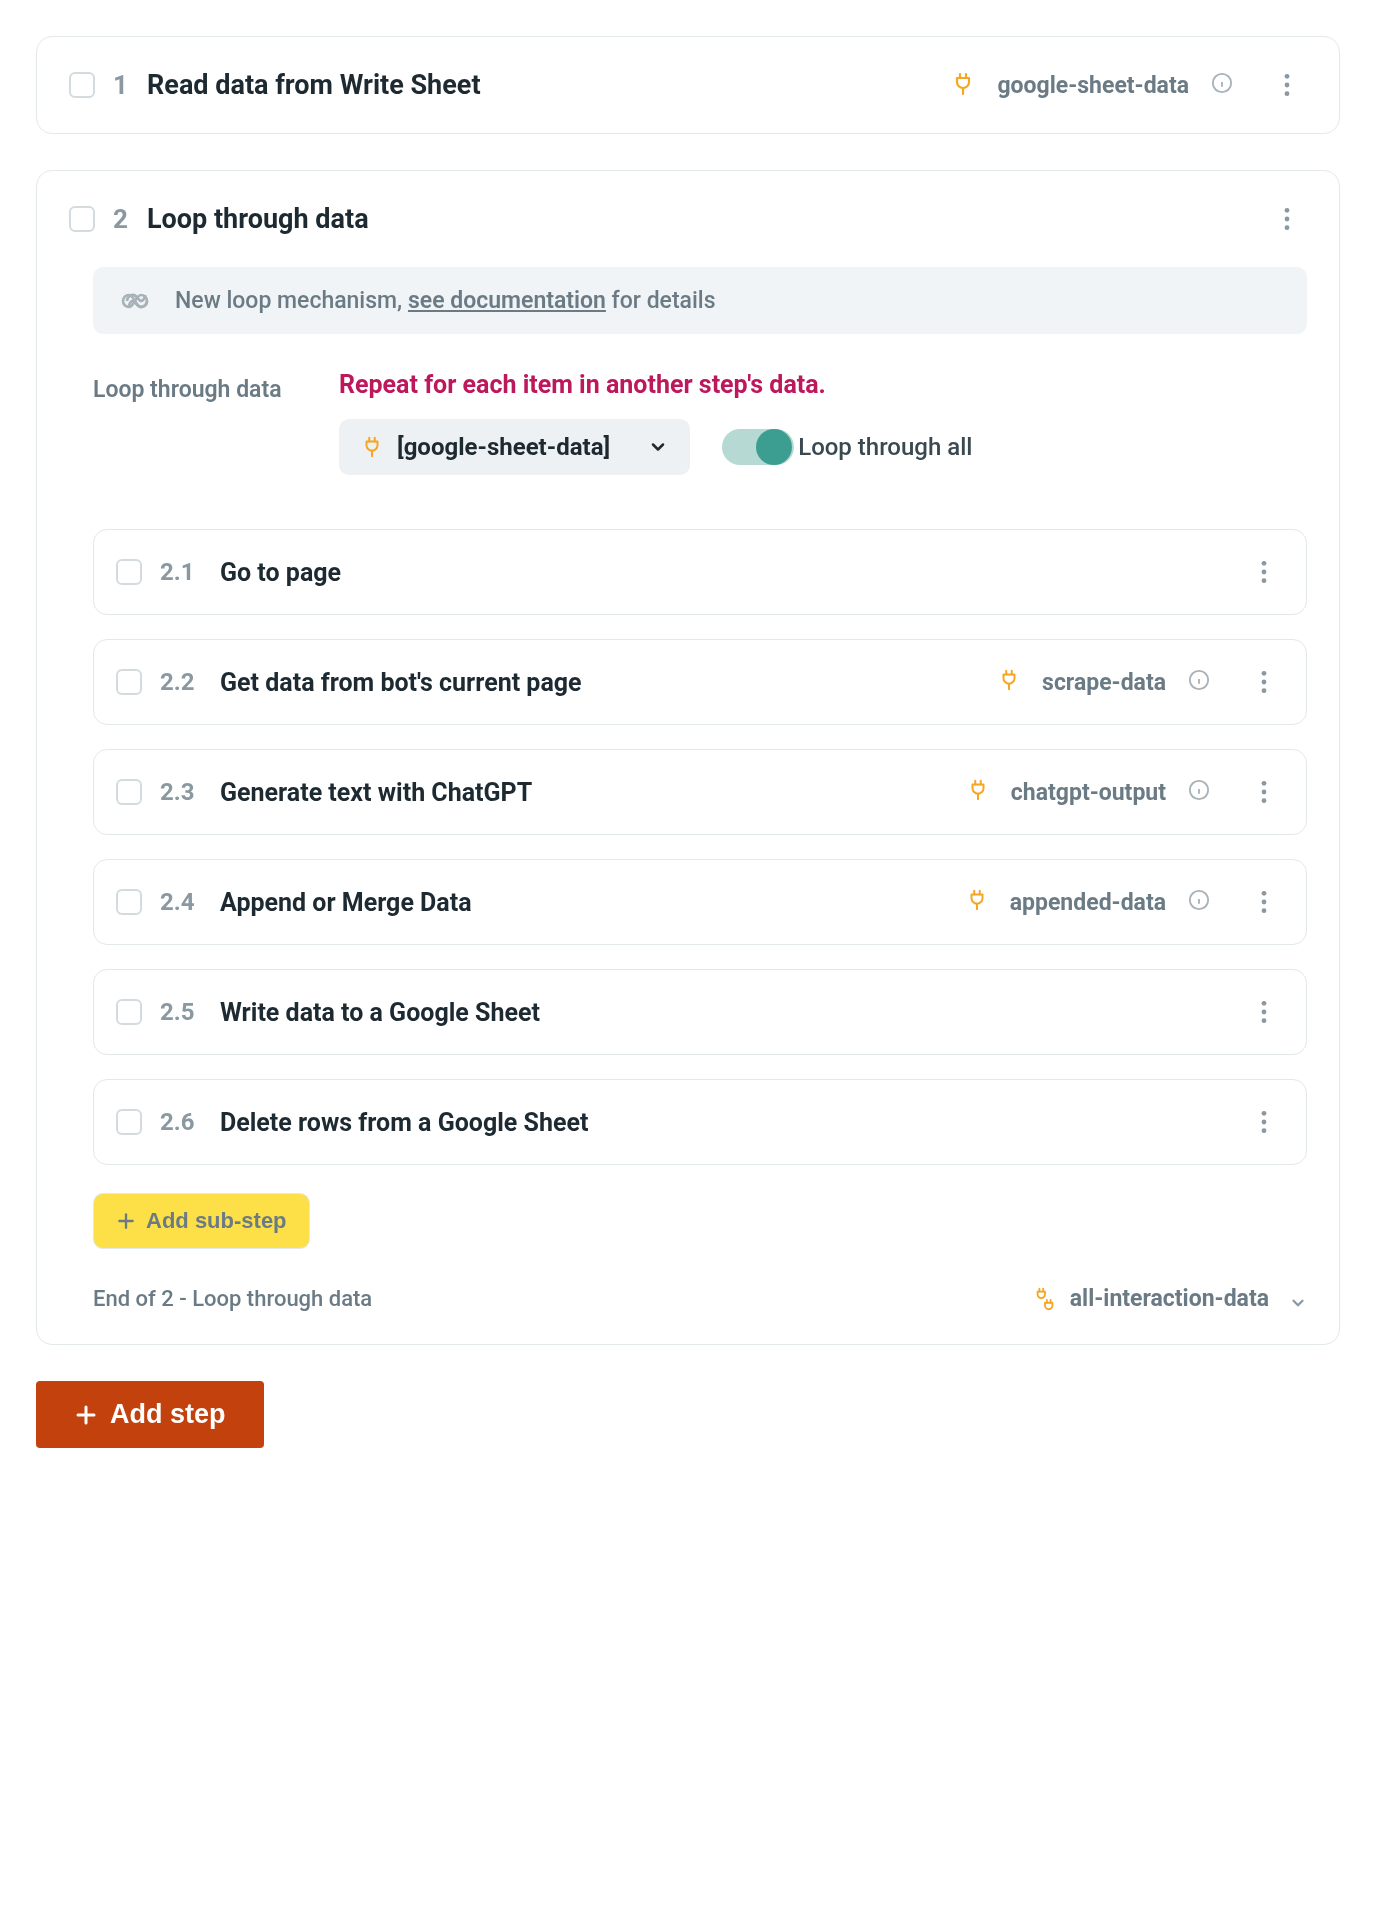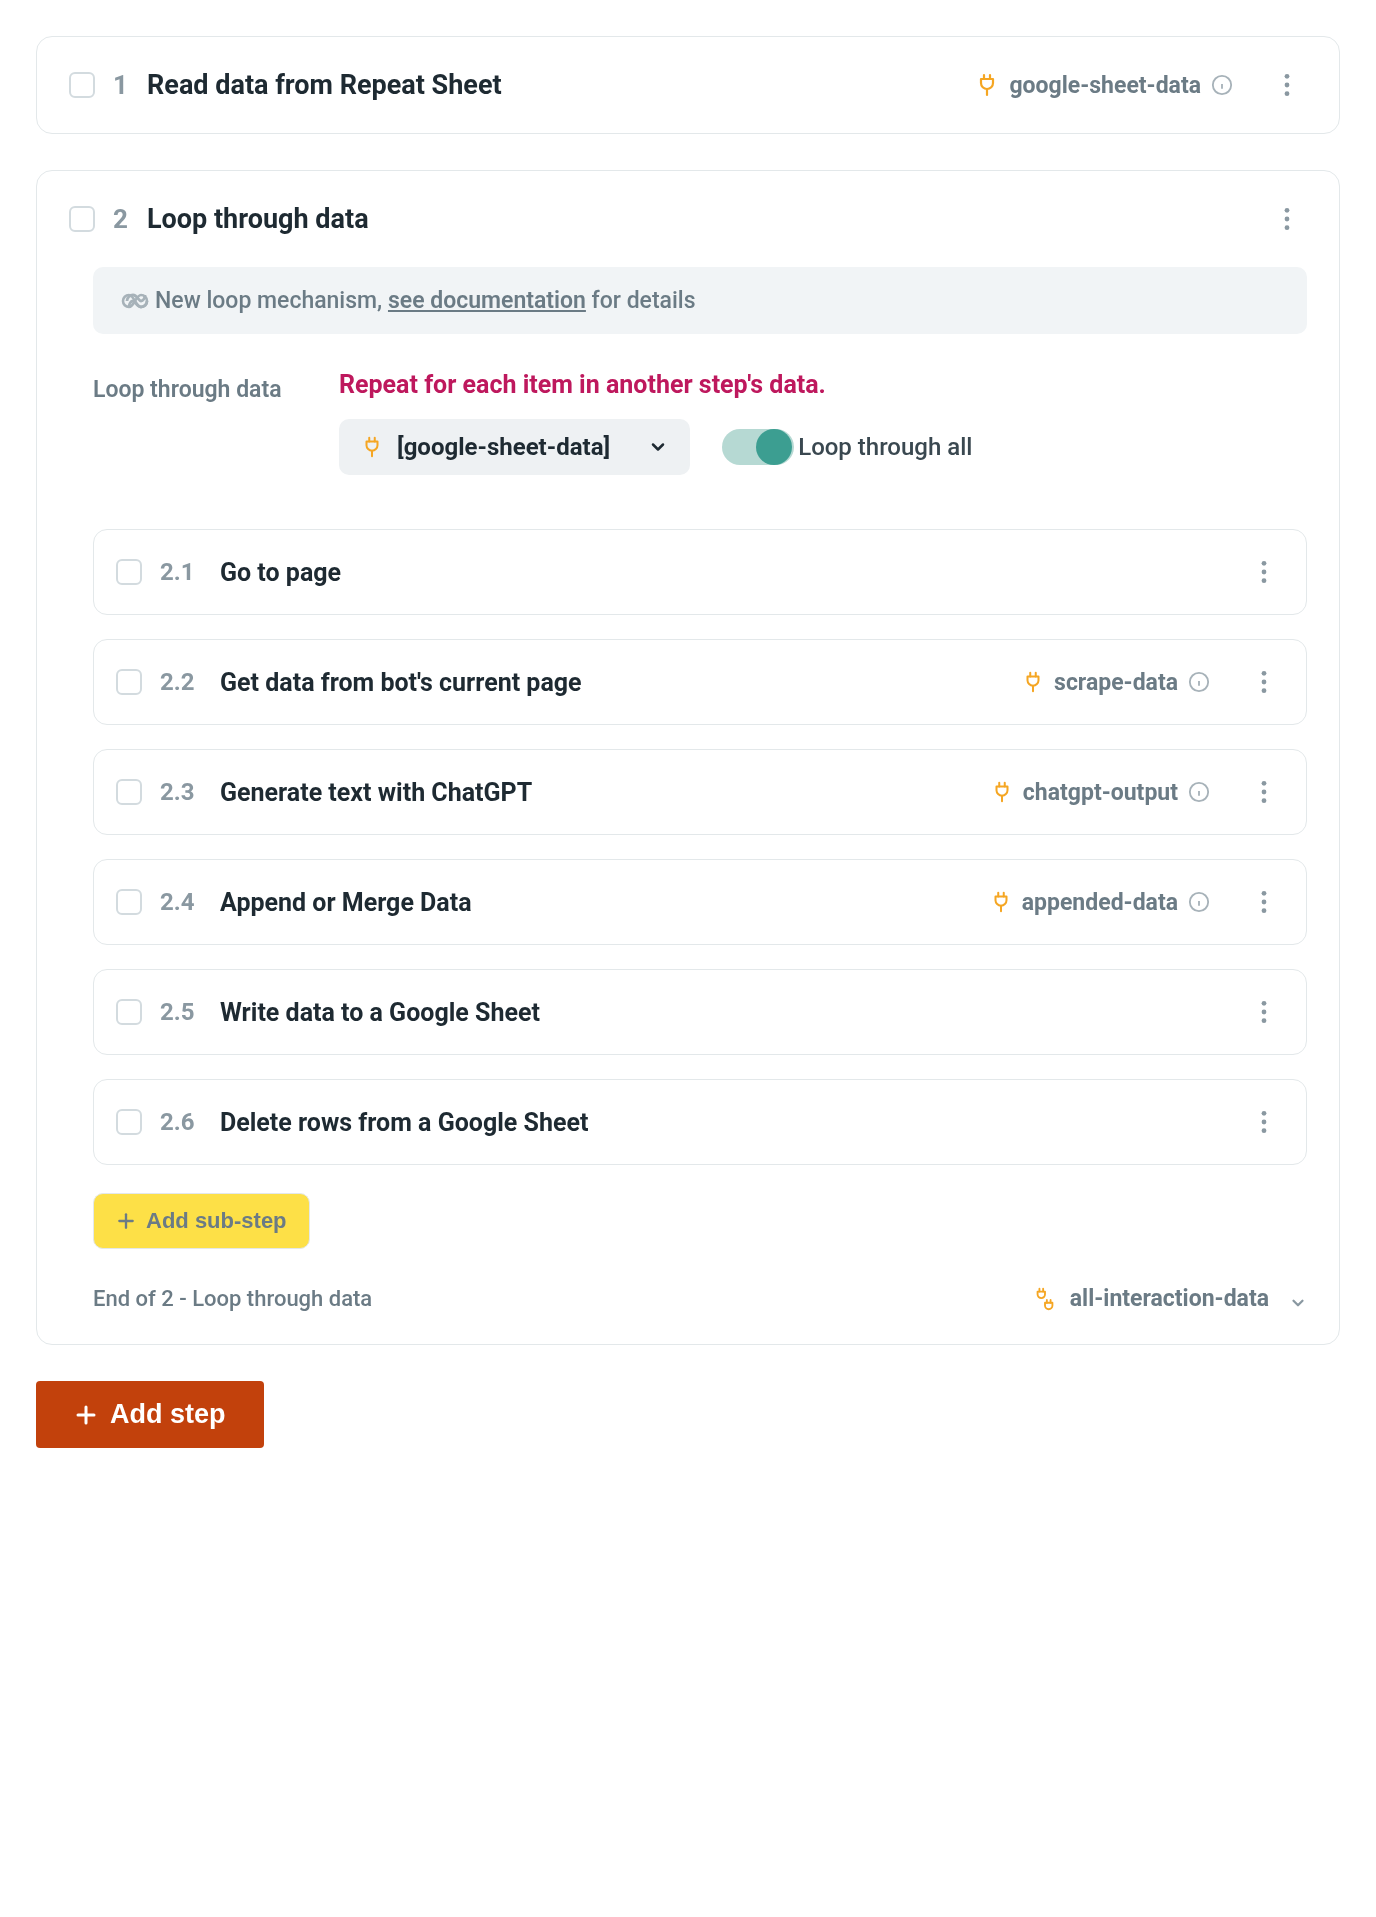--- a/index.html
+++ b/index.html
@@ -37,22 +37,21 @@
   min-width: 16px;
 }
 .step-title {
   font-size: 27px;
   font-weight: 700;
   color: #1e2a32;
 }
 .spacer { flex: 1; }
 .output-tag {
   display: flex;
-  align-items: center;
-  gap: 10px;
+  gap: 22px;
 }
 .plug-icon { color: #f5a623; display:inline-flex; }
 .output-label {
   font-size: 23px;
   font-weight: 700;
   color: #6b7b85;
 }
 .info-icon { color: #a7b2b9; display:inline-flex; }
 .dots-btn {
   width: 40px;
@@ -66,20 +65,21 @@
 }
 
 
 .loop-body { padding: 0 32px 32px 56px; }
 .notice {
   background: #f1f4f6;
   border-radius: 10px;
   padding: 20px 26px;
   display: flex;
   align-items: center;
+  gap: 20px;
   margin-bottom: 36px;
 }
 .infinity-icon { color: #a7b2b9; display:inline-flex; flex-shrink:0;}
 .notice-text {
   font-size: 23px;
   color: #6b7b85;
   font-weight: 500;
 }
 .notice-text .link {
   text-decoration: underline;
@@ -240,21 +240,21 @@
 </head>
 <body>
 
 
 
 
 <div class="step-card">
   <div class="step-header">
     <div class="checkbox"></div>
     <span class="step-number">1</span>
-    <span class="step-title">Read data from Repeat Sheet</span>
+    <span class="step-title">Read data from Write Sheet</span>
     <div class="spacer"></div>
     <div class="output-tag">
       <span class="plug-icon">
         <svg width="24" height="24" viewBox="0 0 24 24" fill="none" stroke="currentColor" stroke-width="2.2" stroke-linecap="round" stroke-linejoin="round">
             <path d="M9 2v4"></path>
             <path d="M15 2v4"></path>
             <path d="M6 6h12v4a6 6 0 0 1-6 6 6 6 0 0 1-6-6V6z"></path>
             <path d="M12 16v6"></path>
           </svg>
       </span>

